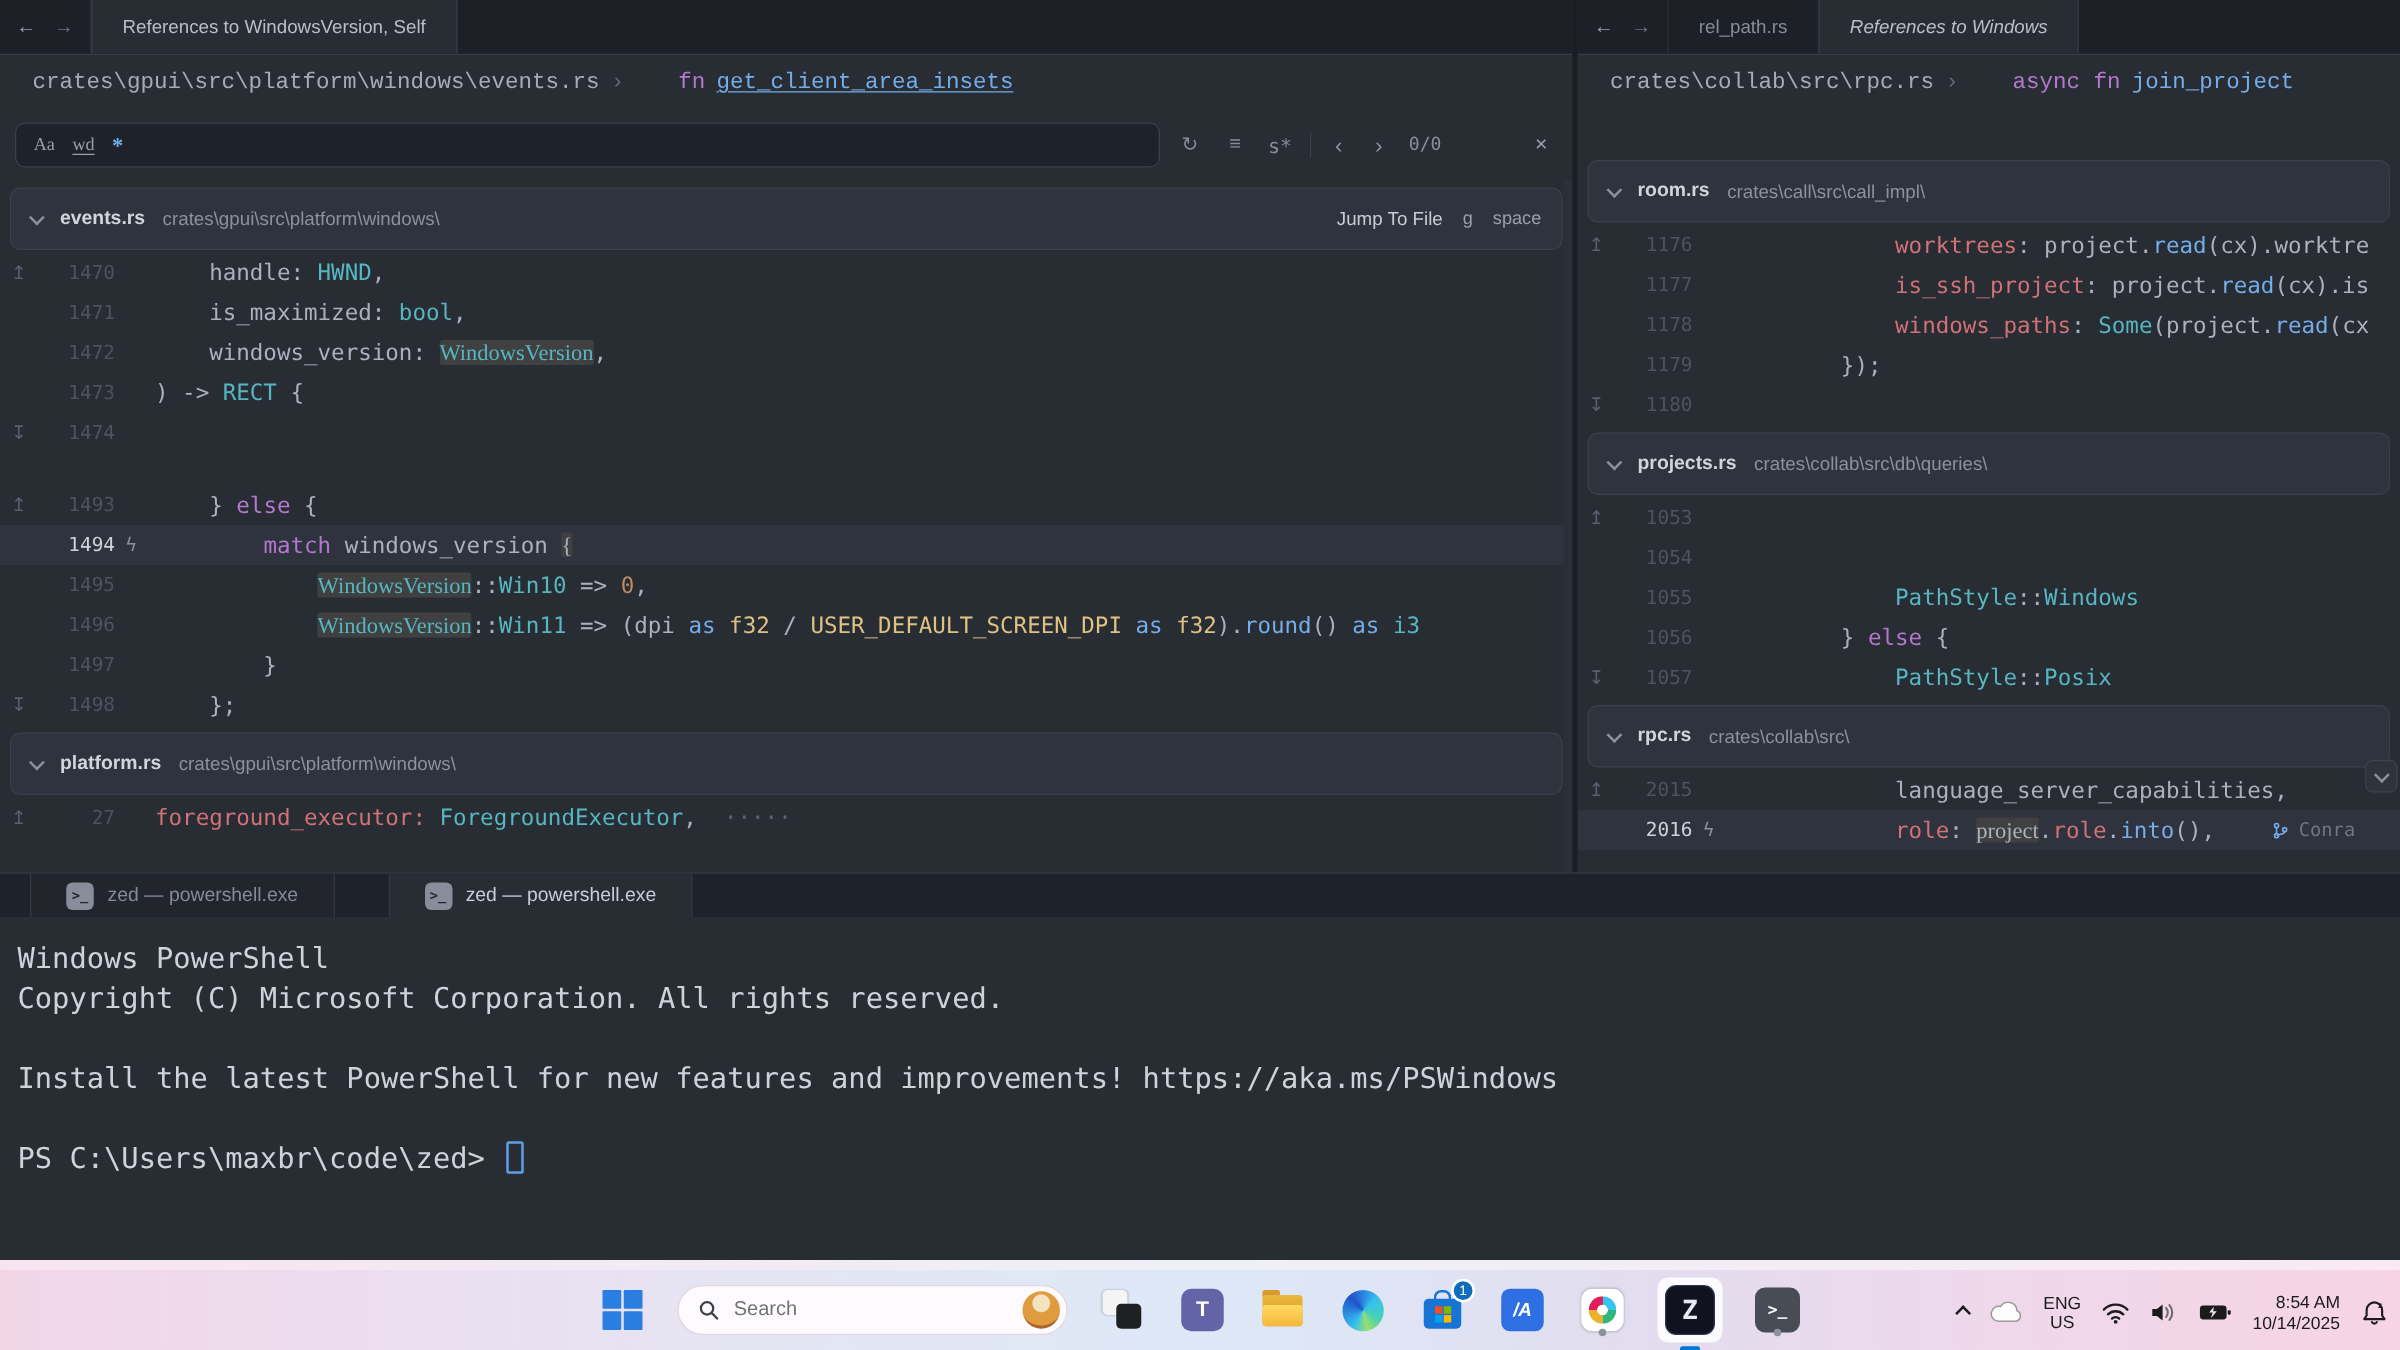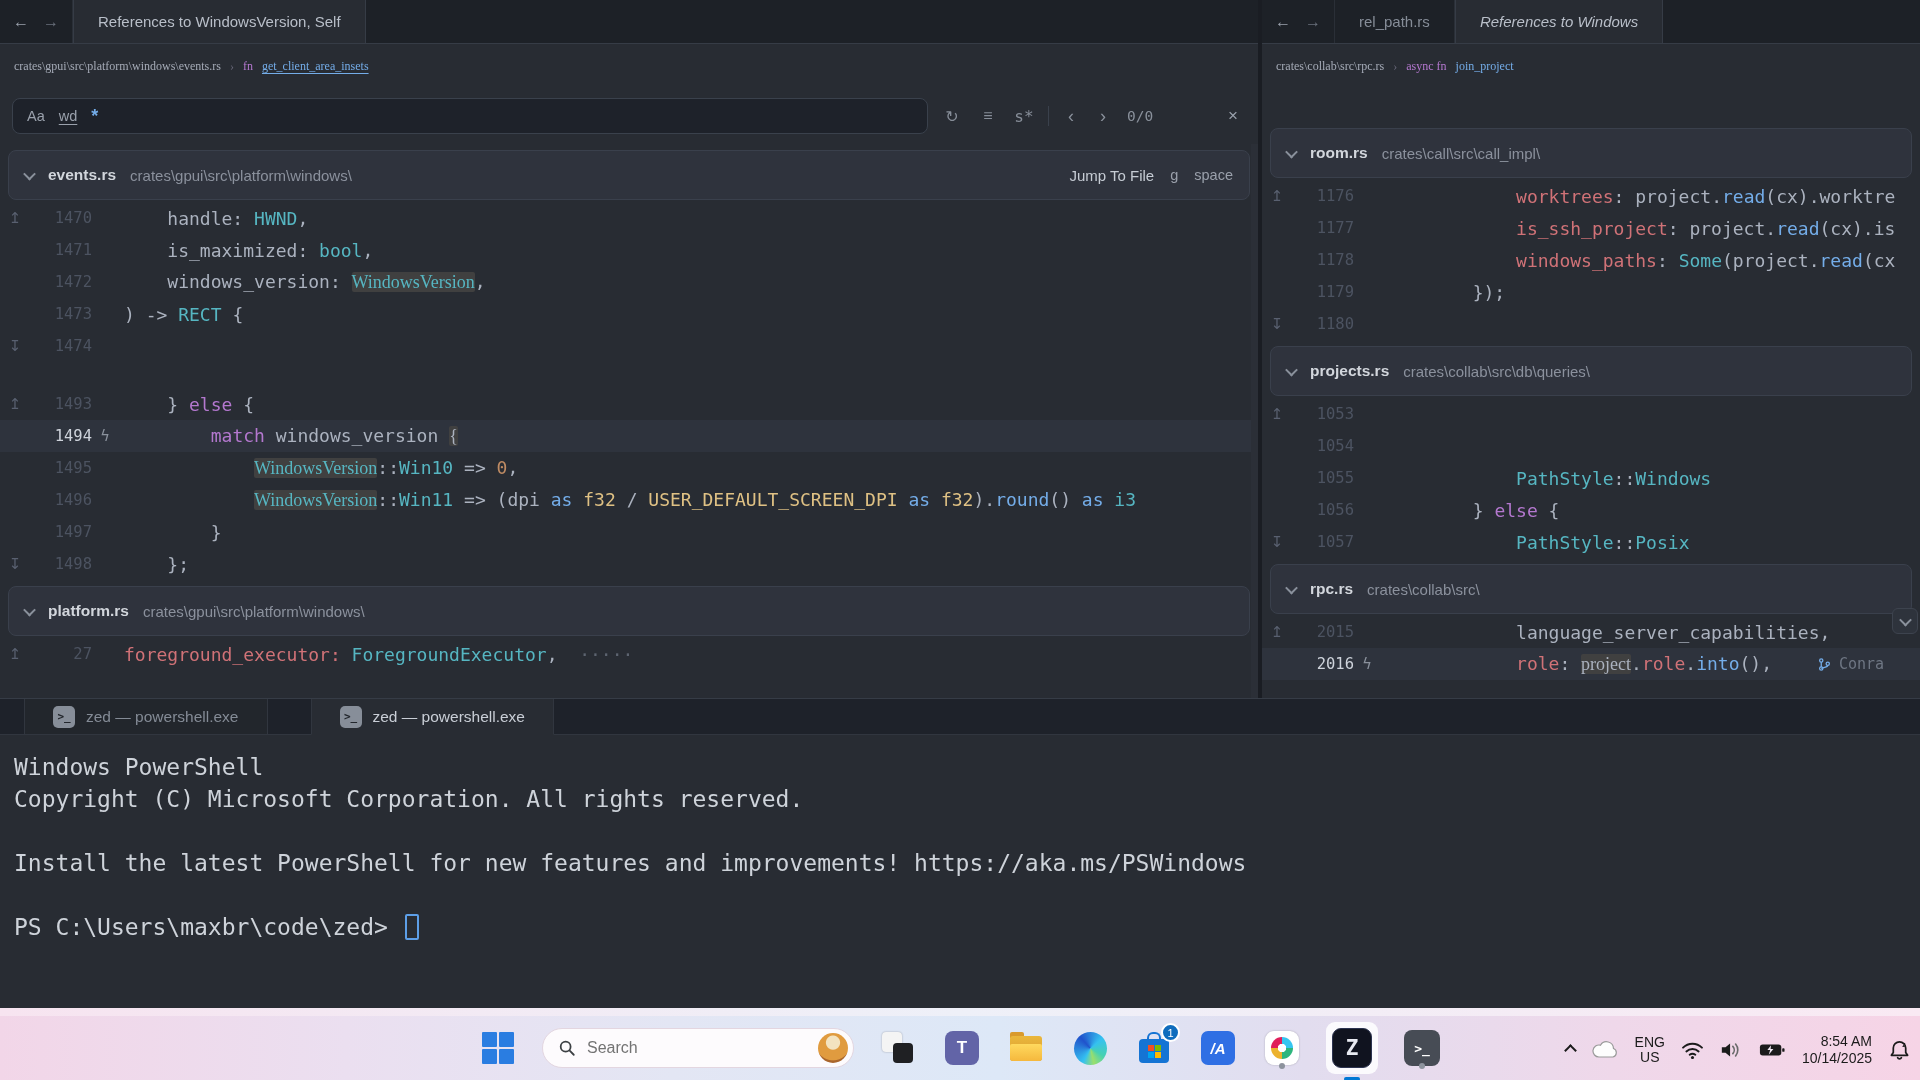--- a/index.html
+++ b/index.html
@@ -17,33 +17,33 @@
   .tabbar { height:44px; background:#1d2127; border-bottom:1px solid #363c46; display:flex; align-items:stretch; }
   .navbtns { display:flex; align-items:center; padding:0 8px; gap:4px; border-right:1px solid #2a2f37; }
   .navbtn { width:26px; height:26px; display:grid; place-items:center; color:#9ba2ad; font-size:16px; border-radius:5px; }
   .navbtn.dim { color:#6a717c; }
   .tab { display:flex; align-items:center; padding:0 24px; font-size:15px; color:#868d98;
          border-right:1px solid #2a2f37; }
   .tab.active { background:#282c33; color:#b9bfc9; border-left:1px solid #363c46; border-right:1px solid #363c46; }
   .tab.italic { font-style:italic; }
 
   
-  .breadcrumb { height:44px; display:flex; align-items:center; padding-left:14px; gap:9px;
-                font-family:Liberation Serif, serif; font-size:12px; color:#a5abb7; background:#282c33; }
+  .breadcrumb { height:44px; display:flex; align-items:center; padding-left:26px; gap:9px;
+                font-family:Liberation Mono, monospace; font-size:18px; color:#a5abb7; background:#282c33; }
   .bc-sep { color:#667; }
-  .bc-kw { color:#b478cf; }
+  .bc-kw { color:#b478cf;margin-left:34px; }
   .bc-fn { color:#74ade9; }
   .bc-fn.u { text-decoration:underline; text-underline-offset:3px; }
 
   
   .searchrow { height:56px; display:flex; align-items:center; padding:0 12px; gap:12px; }
   .searchbox { width:916px; height:36px; background:#1e222a; border:1px solid #3a414c; border-radius:8px;
                display:flex; align-items:center; padding:0 12px 0 14px; gap:14px; }
   .search-ph { flex:1; color:#5c6370; font-size:15px; font-family:"DejaVu Sans Mono", monospace; }
-  .stoggle { color:#9aa1ac; font-size:14.5px; }
+  .stoggle { color:#9aa1ac; font-size:14.5px;font-family:Liberation Serif, serif; }
   .stoggle.u { text-decoration:underline; text-underline-offset:3px; }
   .stoggle.rx { color:#74ade9; font-size:18px; font-weight:bold; }
   .sopt { color:#868d98; font-size:16px; width:24px; text-align:center; }
   .sdiv { width:1px; height:20px; background:#3a414c; }
   .snav { color:#8a919c; font-size:18px; width:20px; text-align:center; }
   .scount { color:#8a919c; font-size:14.5px; font-family:"DejaVu Sans Mono", monospace; margin-left:2px; }
   .sclose { margin-left:auto; color:#9aa1ac; font-size:17px; width:26px; text-align:center; }
 
   
   .editor-scroll { position:relative; overflow:hidden; }

